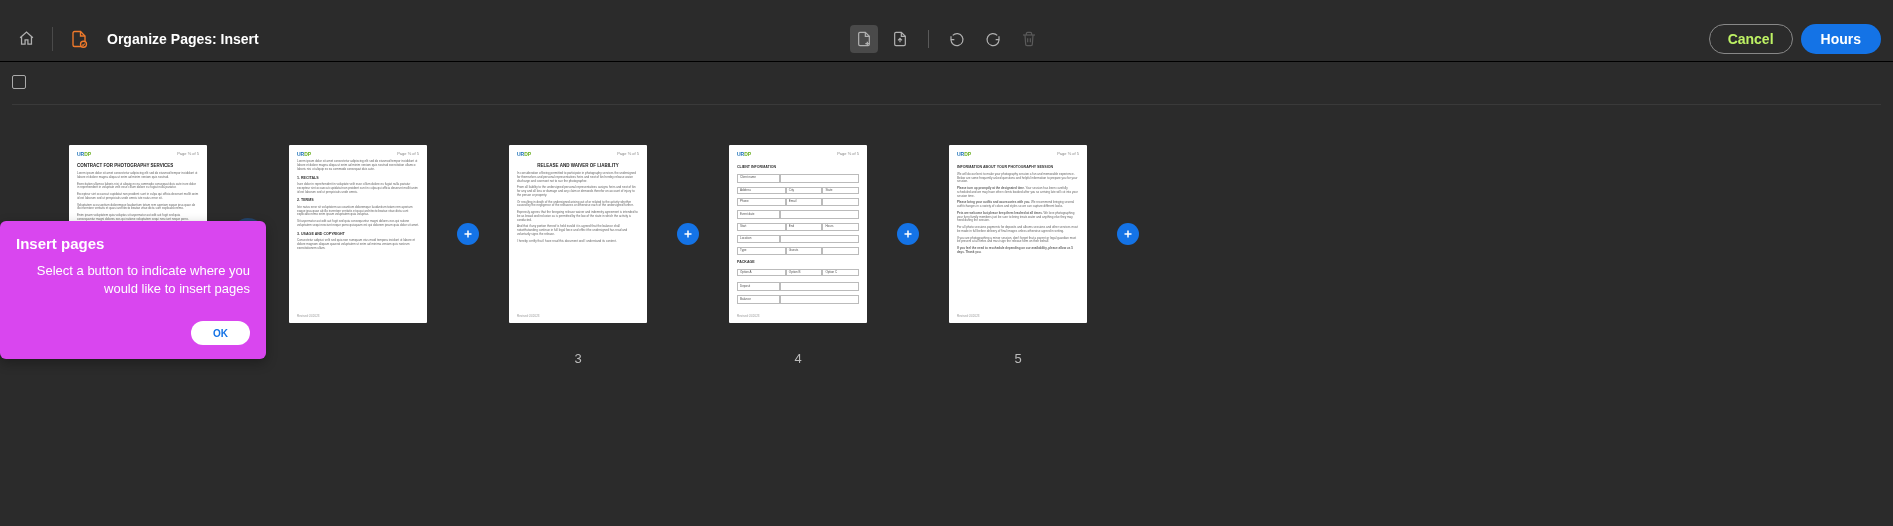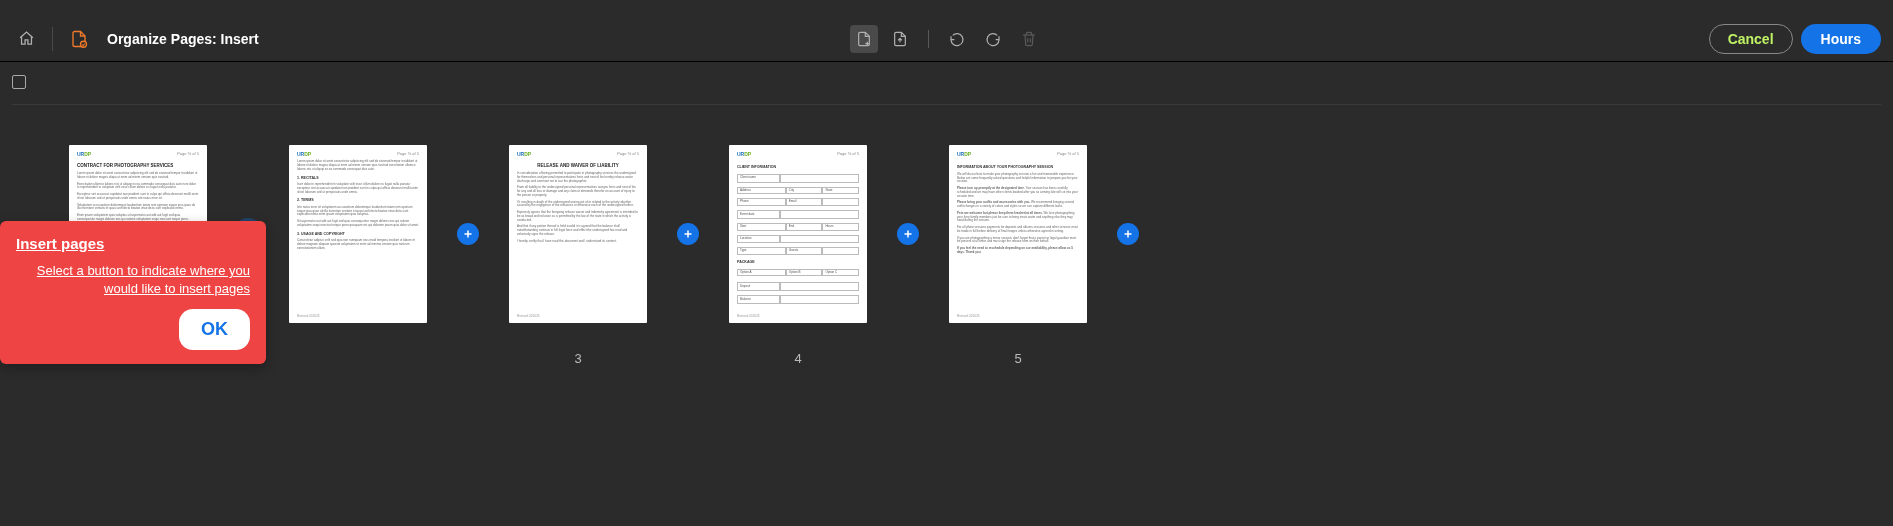--- a/index.html
+++ b/index.html
@@ -214,51 +214,51 @@
     margin-top: 28px;
     font-size: 13px;
     color: #bbb;
   }
 
   
   .tooltip {
     position: absolute;
     top: 116px;
     left: 0;
-    background: #ef4444;
+    background: #d946ef;
     color: #fff;
     width: 266px;
     border-radius: 6px;
     padding: 14px 16px 14px 16px;
     box-shadow: 0 4px 12px rgba(0,0,0,0.3);
     z-index: 10;
-    text-decoration: underline;
   }
   .tooltip h3 {
     font-size: 15px;
     font-weight: 700;
     margin-bottom: 10px;
   }
   .tooltip p {
     font-size: 13px;
     line-height: 1.35;
     margin-bottom: 12px;
     text-align: right;
   }
   .tooltip .ok-row { text-align: right; }
   .tooltip .ok-btn {
     background: #fff;
     color: #1473e6;
     border: none;
     font-weight: 700;
-    font-size: 18px;
-    height: 41px;
+    font-size: 10px;
+    height: 24px;
     padding: 0 22px;
     border-radius: 14px;
     cursor: pointer;
+    margin-top: 12px;
   }
 
 </style>
 </head>
 <body>
 
 <div class="topbar">
   <div class="left-group">
     <div class="icon-btn">
       <svg width="17" height="17" viewBox="0 0 24 24" fill="none" stroke="currentColor" stroke-width="1.8">

